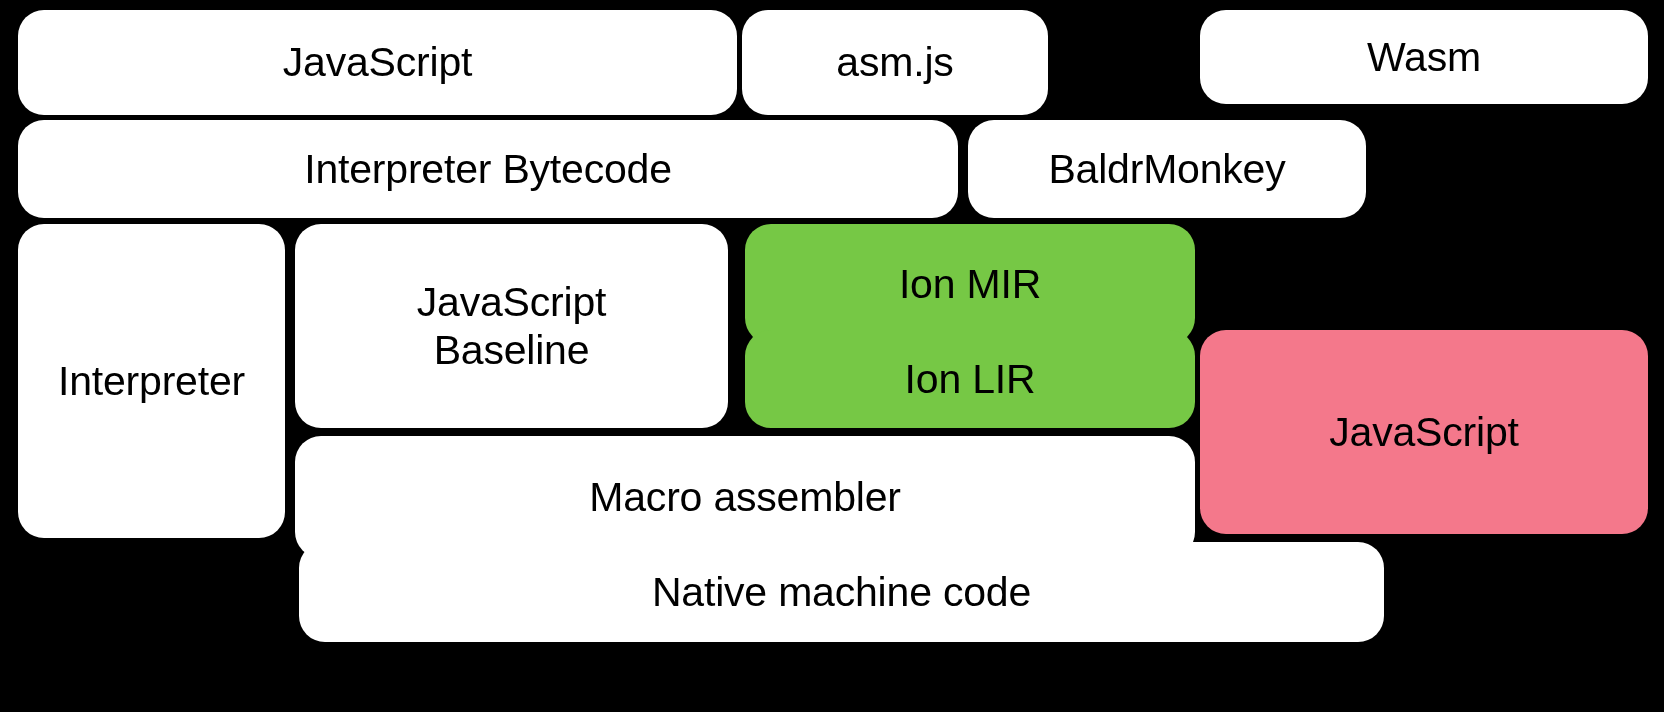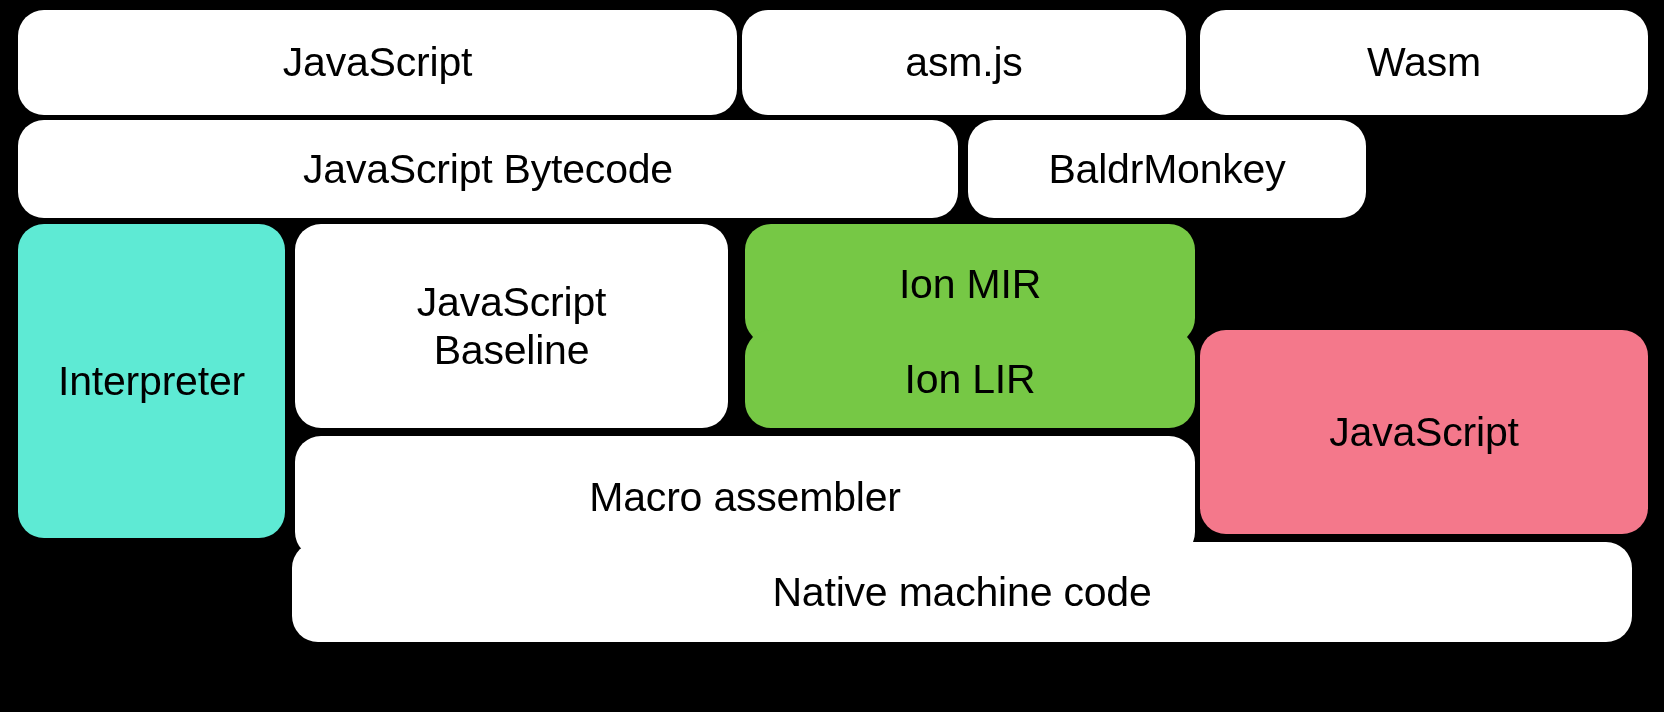--- a/index.html
+++ b/index.html
@@ -31,34 +31,34 @@
     color: #000000;
     font-family: "Liberation Sans", sans-serif;
     font-size: 41px;
     font-weight: 400;
     line-height: 1.18;
     letter-spacing: -0.2px;
     white-space: pre-line;
     user-select: none;
   }
   .fill-white { background: #ffffff; }
-  .fill-grey  { background: #5eead4; }
+  .fill-grey  { background: #ffffff; }
   .fill-green { background: #76c845; }
   .fill-pink  { background: #f4788b; }
 </style>
 </head>
 <body>
 
 <div id="diagram" style="background: rgb(0, 0, 0);">
     <div class="node fill-white" style="left: 18px; top: 10px; width: 719px; height: 105px;">JavaScript</div>
-    <div class="node fill-white" style="left: 742px; top: 10px; width: 444px; height: 105px;">asm.js</div>
-    <div class="node fill-white" style="left: 1200px; top: 10px; width: 448px; height: 105px;">Wasm</div>
-    <div class="node fill-white" style="left: 18px; top: 120px; width: 940px; height: 98px;">JavaScript Bytecode</div>
+    <div class="node fill-white" style="left: 742px; top: 10px; width: 306px; height: 105px;">asm.js</div>
+    <div class="node fill-white" style="left: 1200px; top: 10px; width: 448px; height: 94px;">Wasm</div>
+    <div class="node fill-white" style="left: 18px; top: 120px; width: 940px; height: 98px;">Interpreter Bytecode</div>
     <div class="node fill-white" style="left: 968px; top: 120px; width: 398px; height: 98px;">BaldrMonkey</div>
     <div class="node fill-grey" style="left: 18px; top: 224px; width: 267px; height: 314px;">Interpreter</div>
     <div class="node fill-white" style="left: 295px; top: 224px; width: 433px; height: 204px;">JavaScript
 Baseline</div>
     <div class="node fill-green" style="left: 745px; top: 224px; width: 450px; height: 120px;">Ion MIR</div>
     <div class="node fill-green" style="left: 745px; top: 330px; width: 450px; height: 98px;">Ion LIR</div>
     <div class="node fill-white" style="left: 295px; top: 436px; width: 900px; height: 122px;">Macro assembler</div>
     <div class="node fill-pink" style="left: 1200px; top: 330px; width: 448px; height: 204px;">JavaScript</div>
-    <div class="node fill-white" style="left: 292px; top: 542px; width: 1340px; height: 100px;">Native machine code</div>
+    <div class="node fill-white" style="left: 299px; top: 542px; width: 1085px; height: 100px;">Native machine code</div>
   </div>
 
 </body></html>

